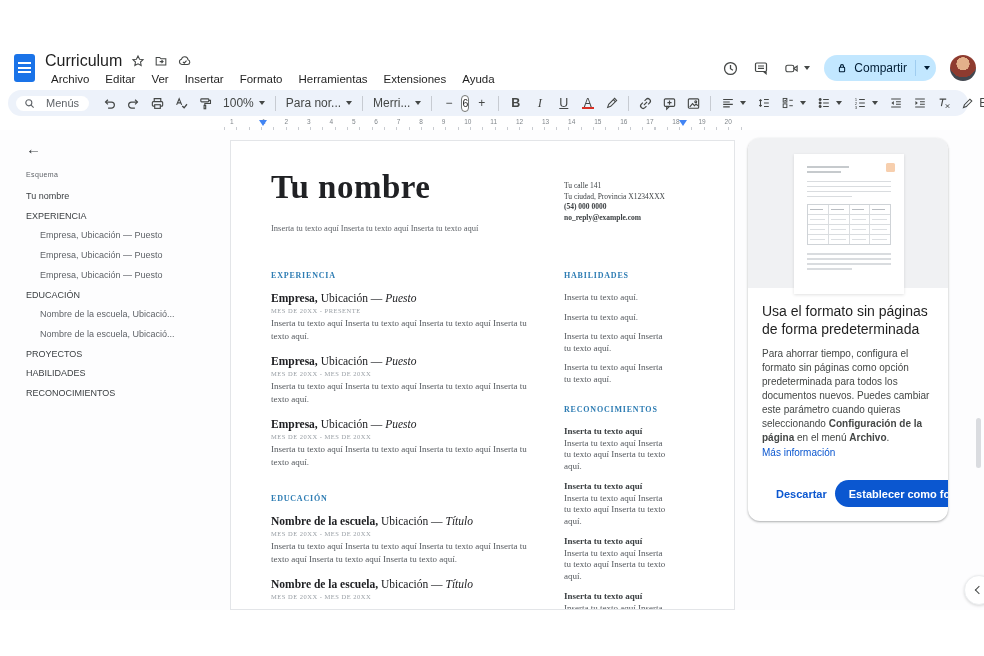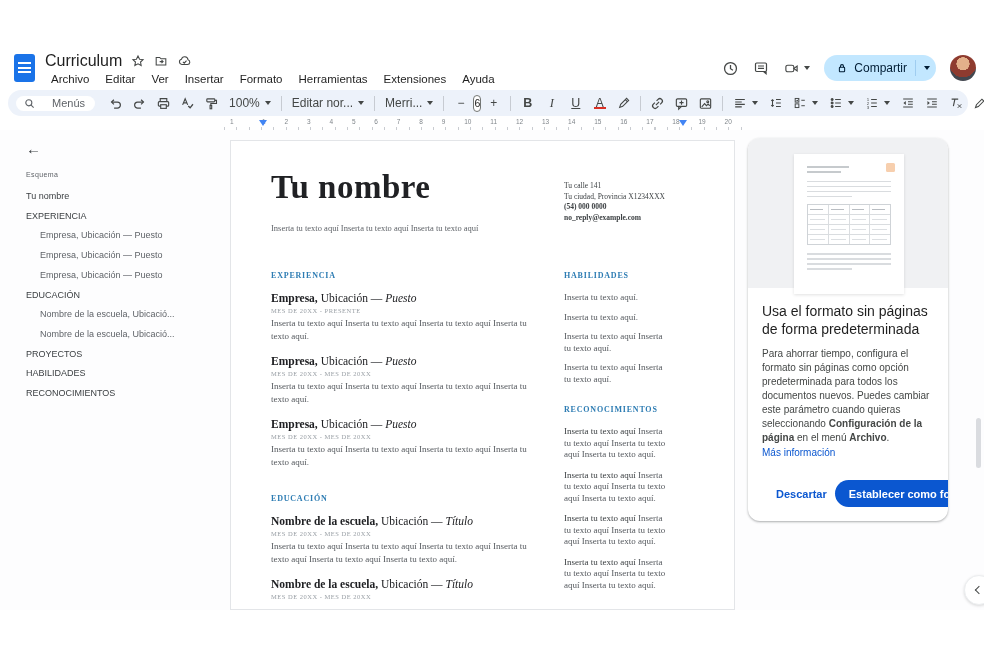--- a/index.html
+++ b/index.html
@@ -24,21 +24,21 @@
   .avatar { width:26px; height:26px; border-radius:50%;
     background:radial-gradient(circle at 50% 34%, #e3b08a 0 30%, #8e3b2f 31% 62%, #43474f 63%); }
   .dd { width:0; height:0; border-left:3.5px solid transparent; border-right:3.5px solid transparent; border-top:4px solid #444746; }
   .share-btn .dd { border-top-color:#001d35; }
 
   
   .toolbar { position:absolute; left:8px; top:90px; width:960px; height:26px; background:#edf2fa; border-radius:13px;
     display:flex; align-items:center; padding:0 8px; gap:1px; color:#444746; }
   .ti { width:23px; height:22px; border-radius:4px; display:flex; align-items:center; justify-content:center; flex:0 0 auto; }
   .tsep { width:1px; height:15px; background:#c7cbd2; margin:0 4px; flex:0 0 auto; }
-  .search-pill { display:flex; align-items:center; gap:17px; background:#fff; border-radius:11px; height:15px; padding:0 10px 0 8px; margin-right:8px; }
+  .search-pill { display:flex; align-items:center; gap:11px; background:#fff; border-radius:11px; height:15px; padding:0 10px 0 8px; margin-right:8px; }
   .search-pill span { font-size:11px; color:#5f6368; }
   .tlabel { font-size:12px; color:#444746; }
   .dd-group { display:flex; align-items:center; gap:5px; padding:0 5px; height:22px; border-radius:4px; flex:0 0 auto; }
   .fontsize-box { width:18px; height:17px; border:1px solid #747775; border-radius:4px; background:#fff;
     display:flex; align-items:center; justify-content:center; font-size:10.5px; color:#1f1f1f; }
   .tchar { font-size:12.5px; color:#444746; width:20px; text-align:center; }
   .tchar.b { font-weight:bold; } .tchar.i { font-style:italic; font-family:"Liberation Serif",serif; }
   .tchar.u { text-decoration:underline; }
   .acolor { position:relative; font-size:12px; width:20px; text-align:center; }
   .acolor::after { content:""; position:absolute; left:4px; right:4px; bottom:1px; height:2.5px; background:#d93025; }
@@ -84,21 +84,21 @@
   .col-right { position:absolute; left:333px; top:130px; width:102px; }
   .sec-h { font-family:"Liberation Serif",serif; font-weight:bold; font-size:8px; letter-spacing:.8px; color:#2d7cb3; margin-bottom:12px; }
   .entry { margin-bottom:13px; font-family:"Liberation Serif",serif; }
   .entry-title { font-size:11.5px; color:#202124; }
   .entry-title .b { font-weight:bold; } .entry-title .i { font-style:italic; }
   .entry-dates { font-size:6.5px; letter-spacing:.5px; color:#9aa0a6; margin-top:3px; }
   .entry-body { font-size:9px; line-height:12.5px; color:#55595e; margin-top:3px; }
   .edu-gap { margin-top:26px; }
   .skill-item { font-family:"Liberation Serif",serif; font-size:9px; line-height:11.5px; color:#55595e; margin-bottom:8px; }
   .award { font-family:"Liberation Serif",serif; font-size:9px; line-height:11.5px; color:#55595e; margin-bottom:9px; }
-  .award .b { font-weight:normal; color:#3c4043; }
+  .award .b { font-weight:bold; color:#3c4043; }
   .awards-gap { margin-top:20px; }
 
   
   .promo { position:absolute; left:748px; top:8px; width:200px; background:#fff; border-radius:12px;
     box-shadow:0 1px 2px rgba(60,64,67,.3), 0 1px 3px rgba(60,64,67,.15); overflow:hidden; }
   .promo-illus { height:150px; background:#f0f1f3; position:relative; }
   .mini-page { position:absolute; left:46px; top:16px; width:110px; height:140px; background:#fff;
     box-shadow:0 1px 3px rgba(0,0,0,.12); padding:12px 13px; }
   .mp-line { height:1.6px; background:#d9dcdf; margin-bottom:3.4px; }
   .mp-line.s1 { width:42px; background:#c6cacd; } .mp-line.s2 { width:34px; background:#c6cacd; margin-bottom:8px; }
@@ -237,21 +237,21 @@
         <path d="M11.5 4.6 h1.8 v3.4 h-6 v2"></path>
         <rect x="6.5" y="10" width="1.7" height="3.6"></rect>
       </svg>
   </div>
   <div class="dd-group">
     <span class="tlabel">100%</span>
     <span class="dd"></span>
   </div>
   <div class="tsep"></div>
   <div class="dd-group">
-    <span class="tlabel">Editar nor...</span>
+    <span class="tlabel">Para nor...</span>
     <span class="dd"></span>
   </div>
   <div class="tsep"></div>
   <div class="dd-group">
     <span class="tlabel">Merri...</span>
     <span class="dd"></span>
   </div>
   <div class="tsep"></div>
   <div class="ti">
       <span class="tlabel">−</span>

